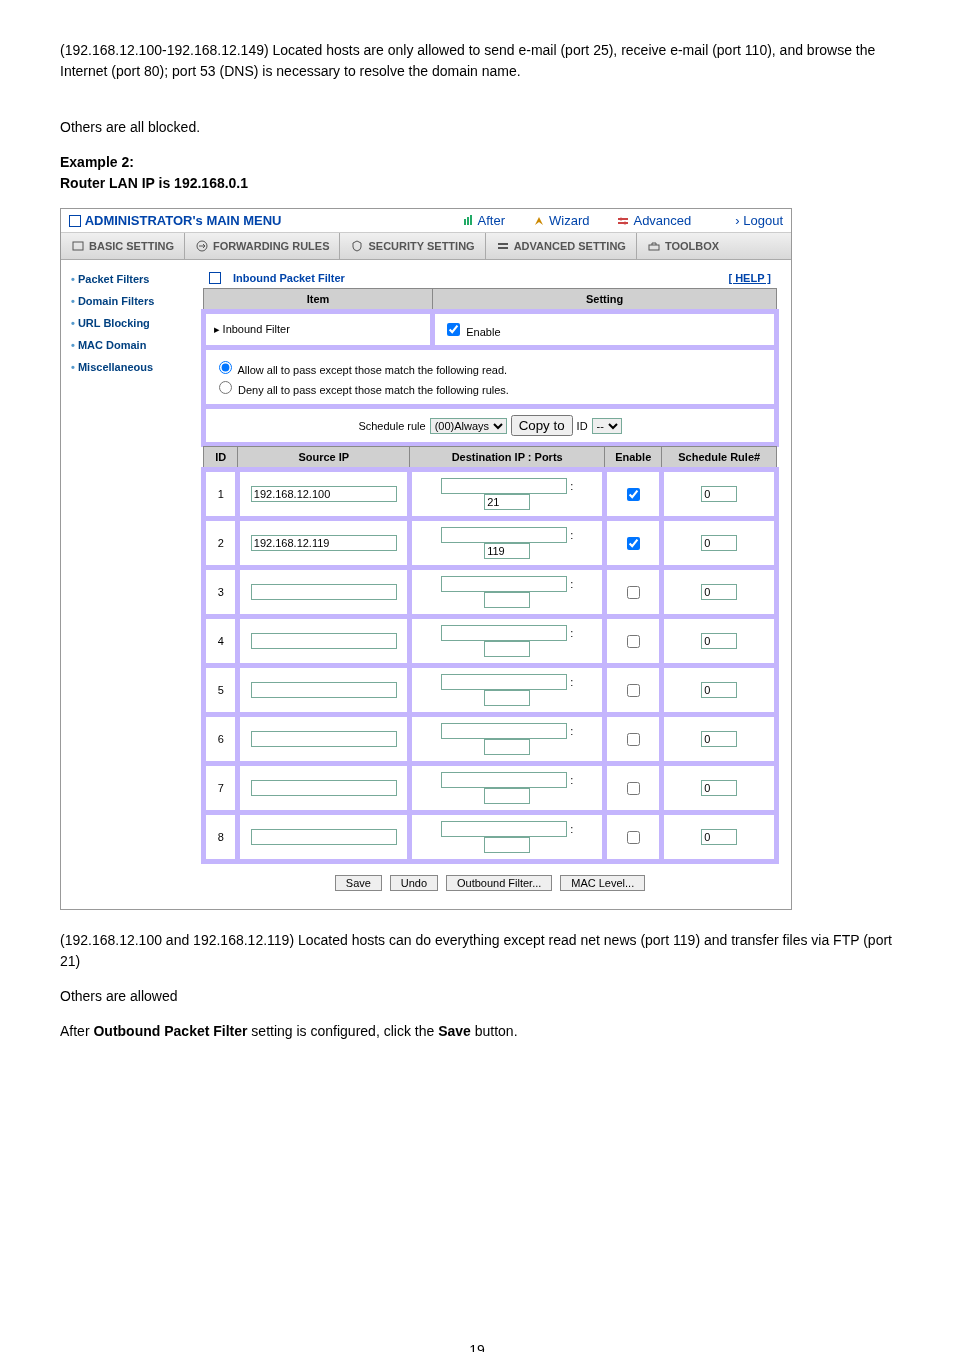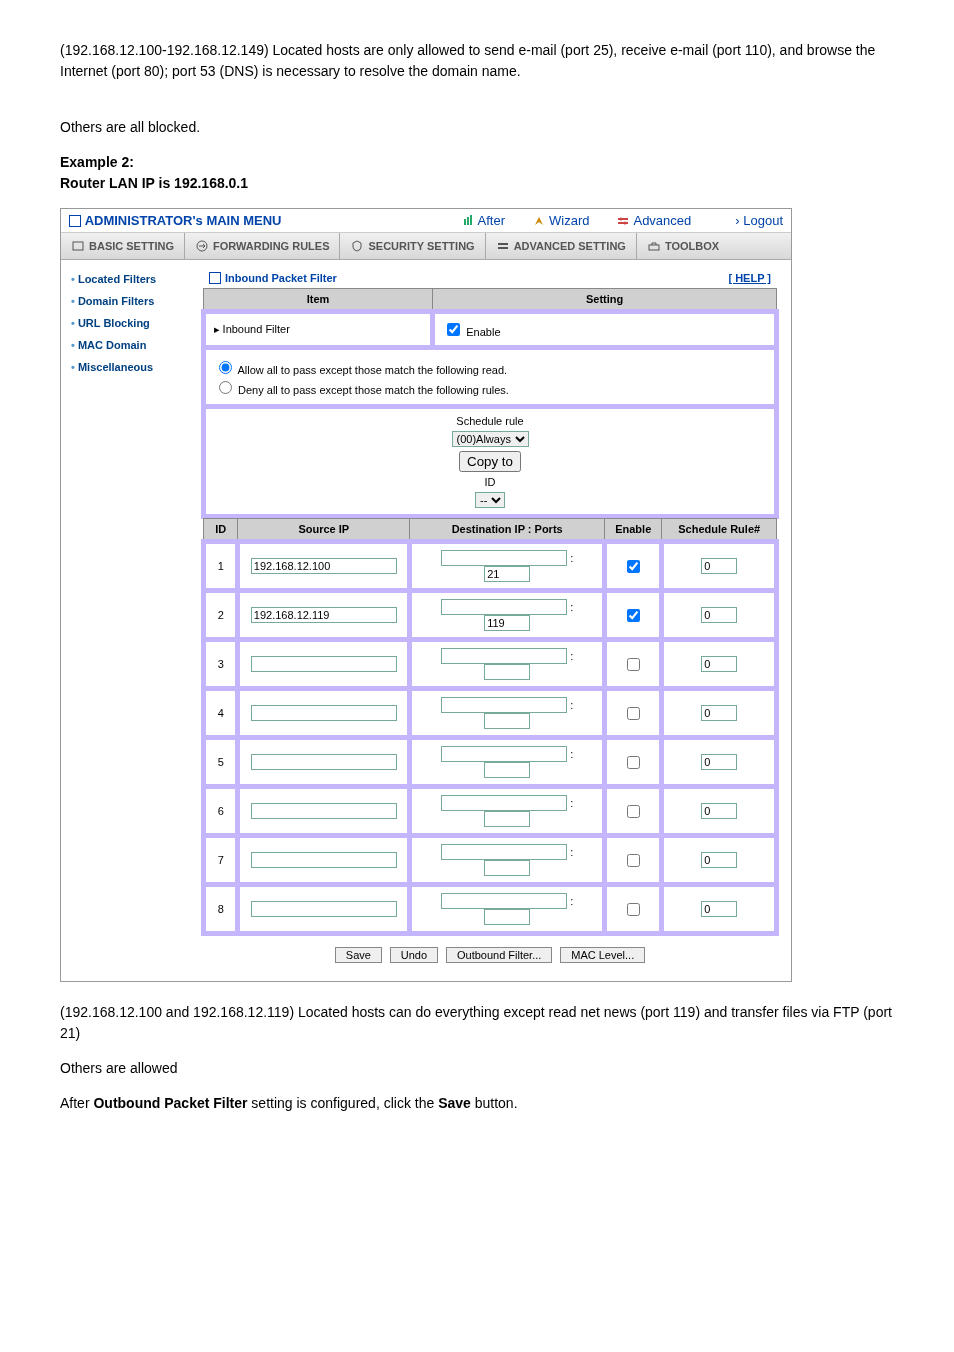--- a/index.html
+++ b/index.html
@@ -104,21 +104,21 @@
       justify-content: space-between;
       align-items: center;
       padding: 4px 8px;
       font-size: 11px;
       font-weight: bold;
       color: #0044aa;
     }
     .panel-header-left {
       display: flex;
       align-items: flex-end;
-      gap: 4px;
+      gap: 12px;
     }
     .help-link {
       color: #0044aa;
       text-decoration: underline;
     }
     .cfg-table {
       border: 1px solid #888;
       width: 100%;
       border-collapse: collapse;
       font-size: 11px;
@@ -141,21 +141,20 @@
     }
     .radio-row label {
       display: block;
       margin: 2px 0;
     }
     .schedule-row {
       display: flex;
       align-items: center;
       justify-content: center;
       gap: 4px;
-      flex-direction: column;
     }
     input[type="text"] {
       font-size: 11px;
       padding: 1px 2px;
       border: 1px solid #7a9;
       background: #fff;
     }
     .src-input {
       width: 140px;
     }
@@ -279,21 +278,21 @@
       <span class="icon"><svg viewBox="0 0 14 14">
             <rect x="2" y="6" width="10" height="5" fill="none" stroke="#555"></rect>
             <path d="M5 6 L5 4 L9 4 L9 6" fill="none" stroke="#555"></path>
           </svg></span>
       <span>TOOLBOX</span>
     </span>
   </div>
 
   <div class="content-area">
     <div class="sidebar">
-      <div class="sidebar-item">Located Filters</div>
+      <div class="sidebar-item">Packet Filters</div>
       <div class="sidebar-item">Domain Filters</div>
       <div class="sidebar-item">URL Blocking</div>
       <div class="sidebar-item">MAC Domain</div>
       <div class="sidebar-item">Miscellaneous</div>
     </div>
 
     <div class="main-panel">
       <div class="panel-header">
         <span class="panel-header-left">
           <span class="icon-box-small"></span>

